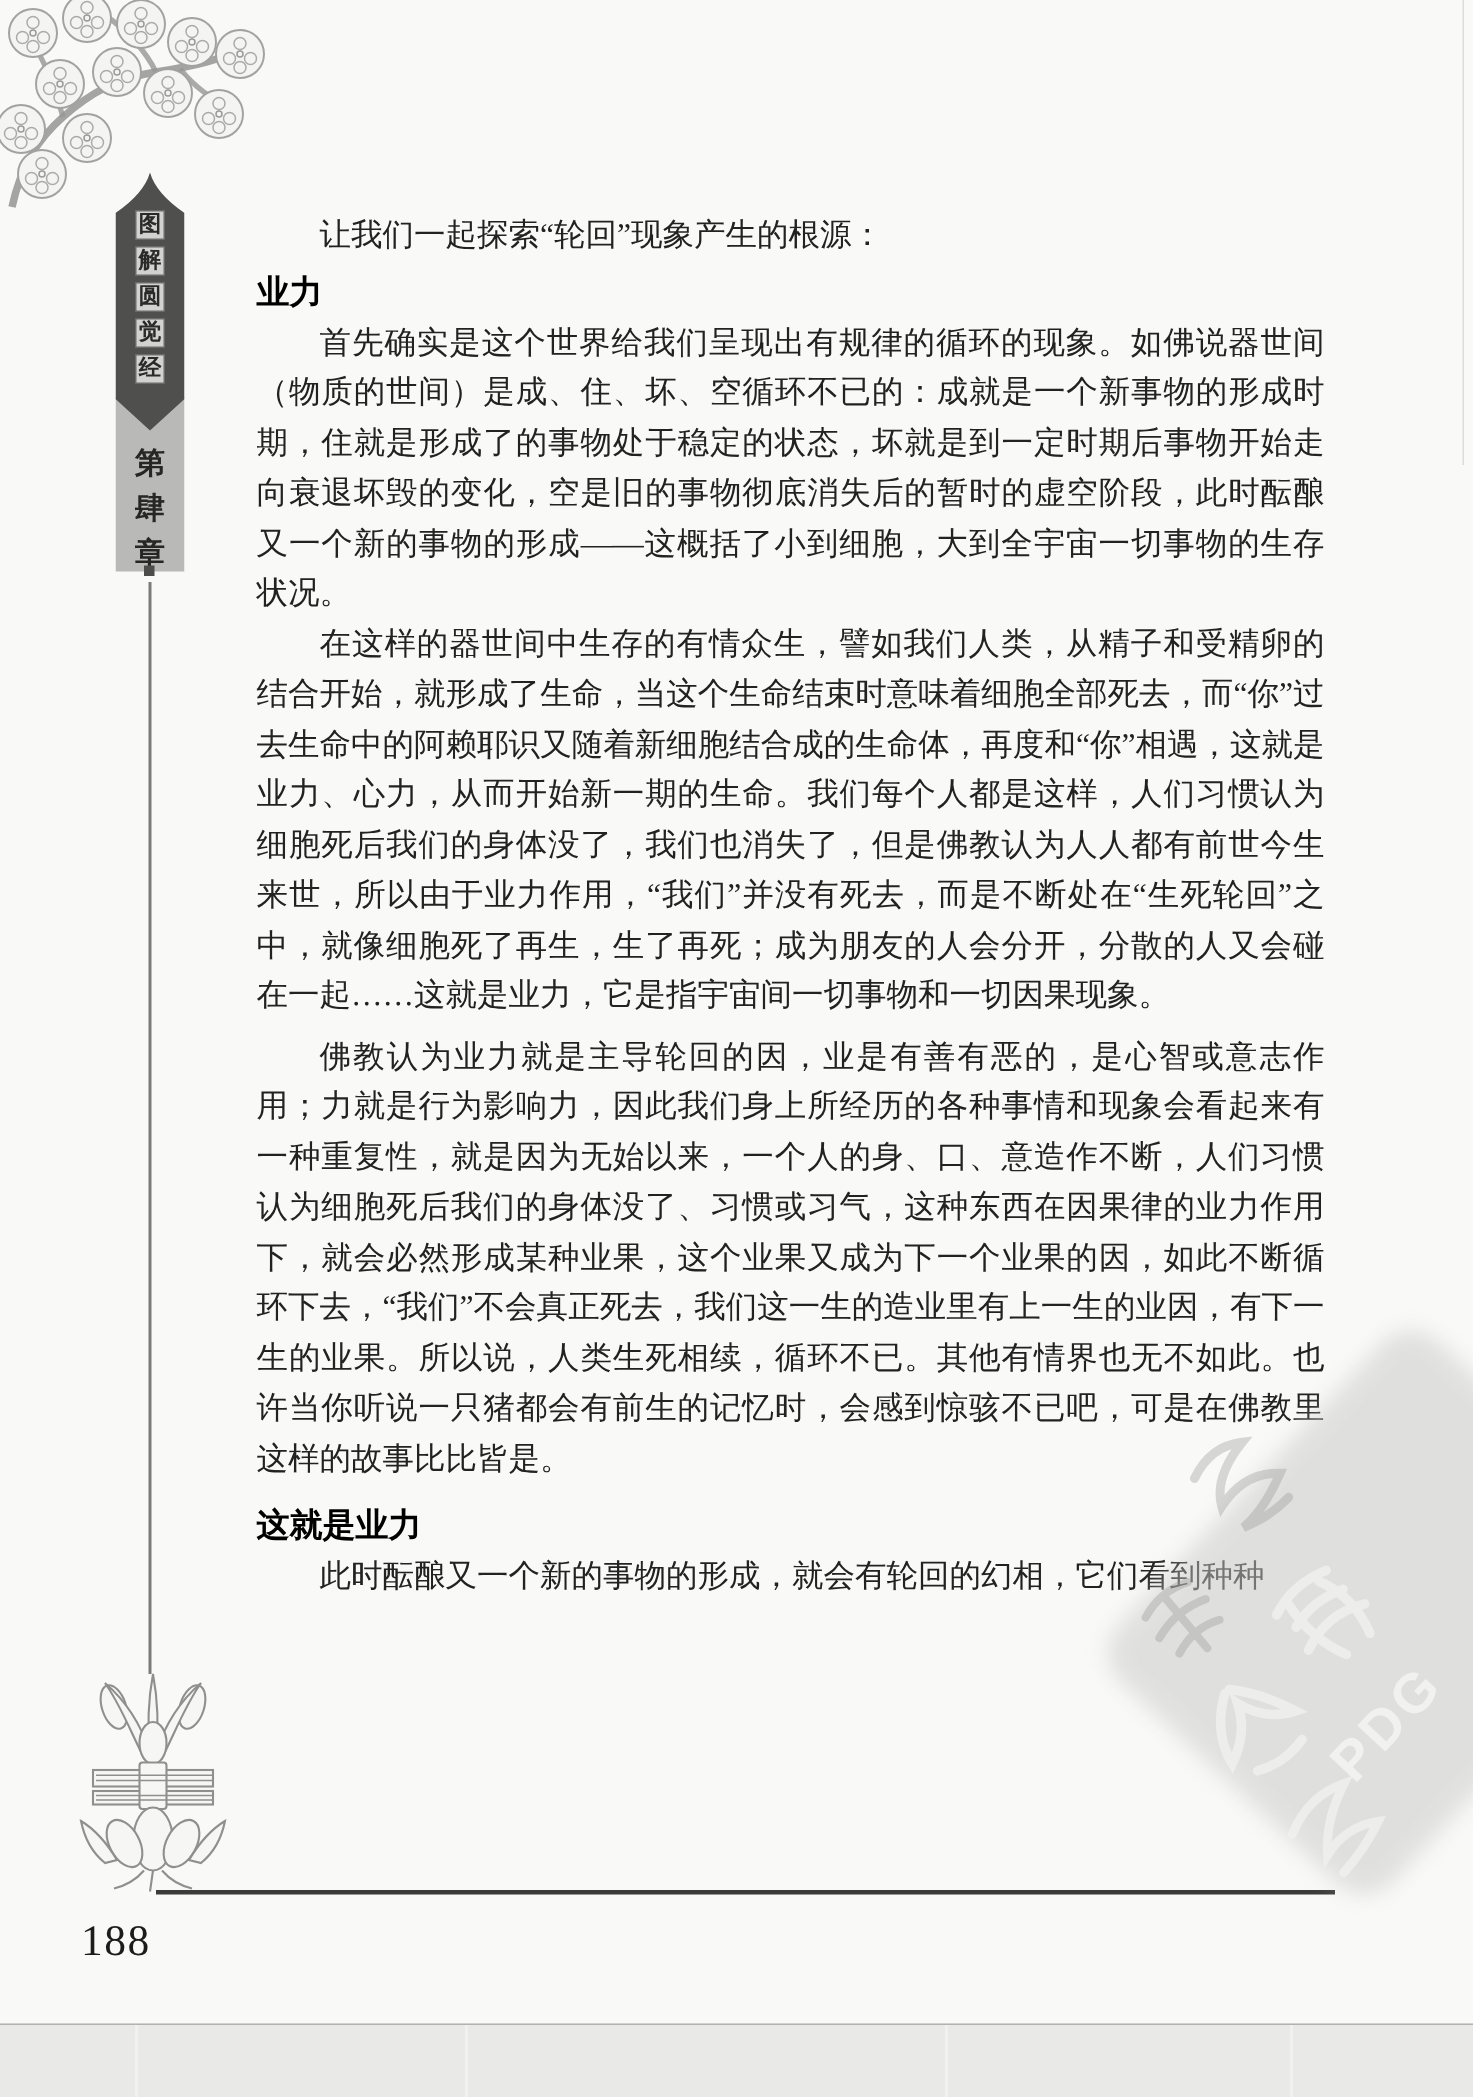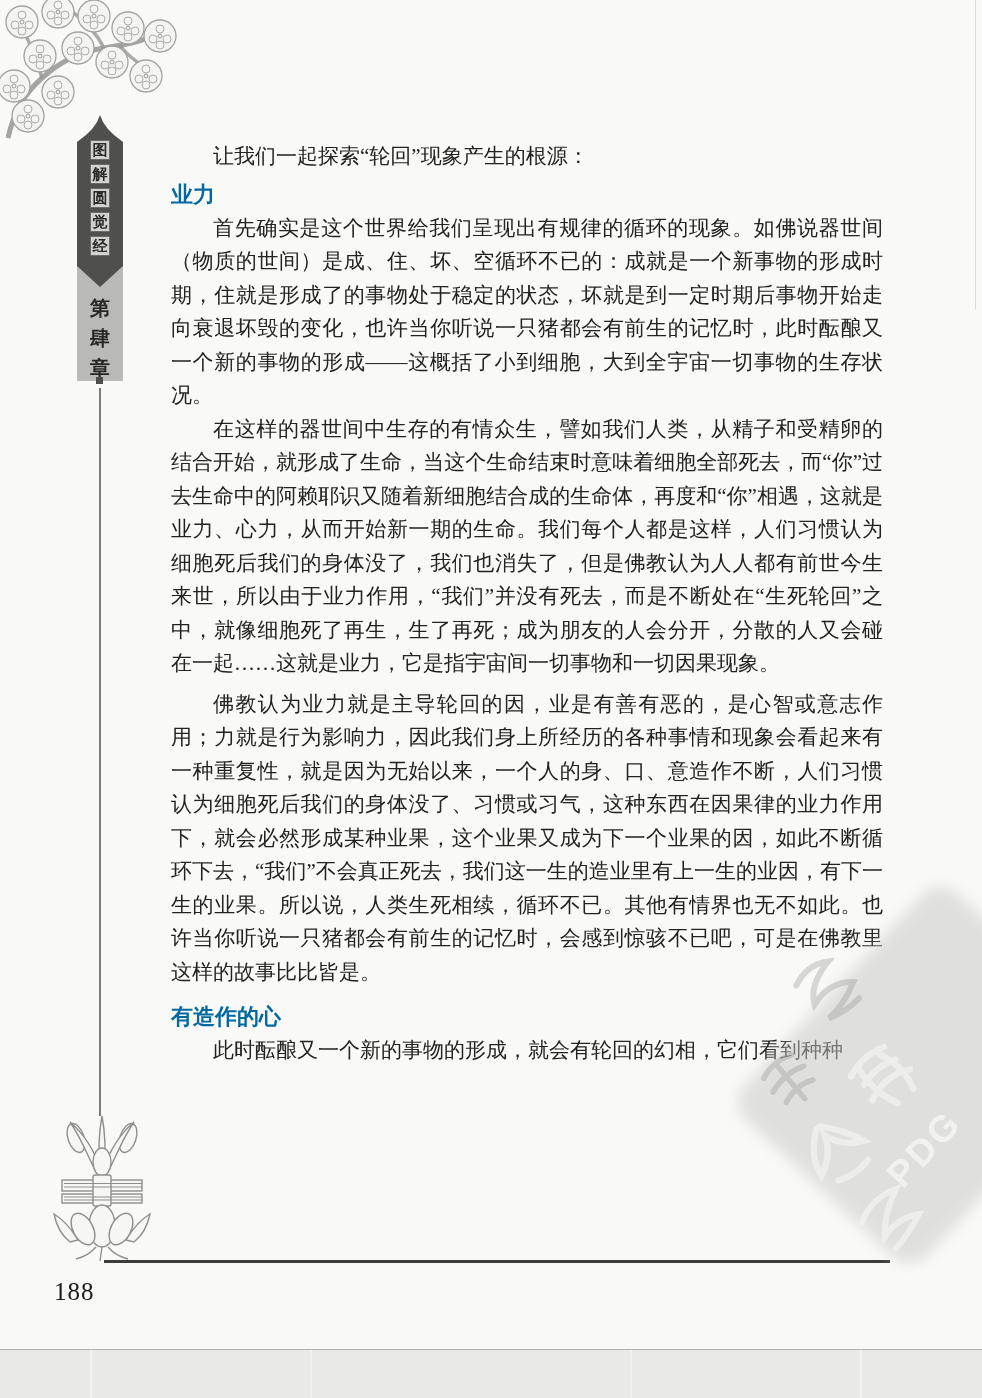--- a/index.html
+++ b/index.html
@@ -33,29 +33,29 @@
   .ribbon-dot{position:absolute;left:96px;top:377px;width:7px;height:7px;background:#4c4c4a;}
   .ribbon-line{position:absolute;left:99px;top:388px;width:2px;height:728px;background:#7c7c7a;}
   
   .main-col{
     position:absolute;left:171px;top:140px;width:712px;
     font-size:21px;line-height:33.5px;text-align:justify;
   }
   .main-col p{margin:0;text-indent:2em;}
   .main-col h2{
     font-family:"Liberation Sans","DejaVu Sans",sans-serif;
-    font-size:22px;line-height:30px;font-weight:bold;color:#0369a1;
+    font-size:22px;line-height:30px;font-weight:bold;color:#000000;
     margin:6px 0 2px 0;text-indent:0;
   }
   .main-col h2.second{margin-top:13px;}
   .main-col p.gap-before{margin-top:7px;}
   
   .footer-rule{position:absolute;left:104px;top:1260px;width:786px;height:3px;background:#3b3b39;}
   .page-number{
-    position:absolute;left:54px;top:1278px;font-size:25px;color:#1c1c1a;
+    position:absolute;left:54px;top:1278px;font-size:29px;color:#1c1c1a;
     font-family:"Liberation Serif","DejaVu Serif",serif;letter-spacing:1px;
   }
   .lotus{position:absolute;left:50px;top:1110px;}
   
   .watermark{position:absolute;left:740px;top:900px;width:242px;height:420px;pointer-events:none;}
   .wm-blob{
     position:absolute;left:30px;top:50px;width:310px;height:250px;
     background:#c7c7c5;opacity:.5;border-radius:26px;
     transform:rotate(-47deg);transform-origin:center;filter:blur(7px);
   }
@@ -122,24 +122,24 @@
     <span>肆</span>
     <span>章</span>
   </div>
 </div>
 <div class="ribbon-dot"></div>
 <div class="ribbon-line"></div>
 
 <div class="main-col">
   <p>让我们一起探索“轮回”现象产生的根源：</p>
   <h2>业力</h2>
-  <p>首先确实是这个世界给我们呈现出有规律的循环的现象。如佛说器世间（物质的世间）是成、住、坏、空循环不已的：成就是一个新事物的形成时期，住就是形成了的事物处于稳定的状态，坏就是到一定时期后事物开始走向衰退坏毁的变化，也许当你听说一只猪都会有前生的记忆时，此时酝酿又一个新的事物的形成——这概括了小到细胞，大到全宇宙一切事物的生存状况。</p>
+  <p>首先确实是这个世界给我们呈现出有规律的循环的现象。如佛说器世间（物质的世间）是成、住、坏、空循环不已的：成就是一个新事物的形成时期，住就是形成了的事物处于稳定的状态，坏就是到一定时期后事物开始走向衰退坏毁的变化，空是旧的事物彻底消失后的暂时的虚空阶段，此时酝酿又一个新的事物的形成——这概括了小到细胞，大到全宇宙一切事物的生存状况。</p>
   <p>在这样的器世间中生存的有情众生，譬如我们人类，从精子和受精卵的结合开始，就形成了生命，当这个生命结束时意味着细胞全部死去，而“你”过去生命中的阿赖耶识又随着新细胞结合成的生命体，再度和“你”相遇，这就是业力、心力，从而开始新一期的生命。我们每个人都是这样，人们习惯认为细胞死后我们的身体没了，我们也消失了，但是佛教认为人人都有前世今生来世，所以由于业力作用，“我们”并没有死去，而是不断处在“生死轮回”之中，就像细胞死了再生，生了再死；成为朋友的人会分开，分散的人又会碰在一起……这就是业力，它是指宇宙间一切事物和一切因果现象。</p>
   <p class="gap-before">佛教认为业力就是主导轮回的因，业是有善有恶的，是心智或意志作用；力就是行为影响力，因此我们身上所经历的各种事情和现象会看起来有一种重复性，就是因为无始以来，一个人的身、口、意造作不断，人们习惯认为细胞死后我们的身体没了、习惯或习气，这种东西在因果律的业力作用下，就会必然形成某种业果，这个业果又成为下一个业果的因，如此不断循环下去，“我们”不会真正死去，我们这一生的造业里有上一生的业因，有下一生的业果。所以说，人类生死相续，循环不已。其他有情界也无不如此。也许当你听说一只猪都会有前生的记忆时，会感到惊骇不已吧，可是在佛教里这样的故事比比皆是。</p>
-  <h2 class="second">有造作的心</h2>
+  <h2 class="second">这就是业力</h2>
   <p>此时酝酿又一个新的事物的形成，就会有轮回的幻相，它们看到种种</p>
 </div>
 
 <svg class="lotus" width="104" height="152" viewBox="0 0 104 152">
   <g fill="#f6f6f4" stroke="#8f8f8d" stroke-width="1.4">
     <ellipse cx="26" cy="28" rx="8" ry="15" transform="rotate(-18 26 28)"></ellipse>
     <ellipse cx="78" cy="28" rx="8" ry="15" transform="rotate(18 78 28)"></ellipse>
     <path d="M46,62 C36,42 30,26 20,12 C34,24 44,40 50,58 Z"></path>
     <path d="M58,62 C68,42 74,26 84,12 C70,24 60,40 54,58 Z"></path>
     <path d="M50,60 C48,40 49,22 52,6 C55,22 56,40 54,60 Z"></path>

